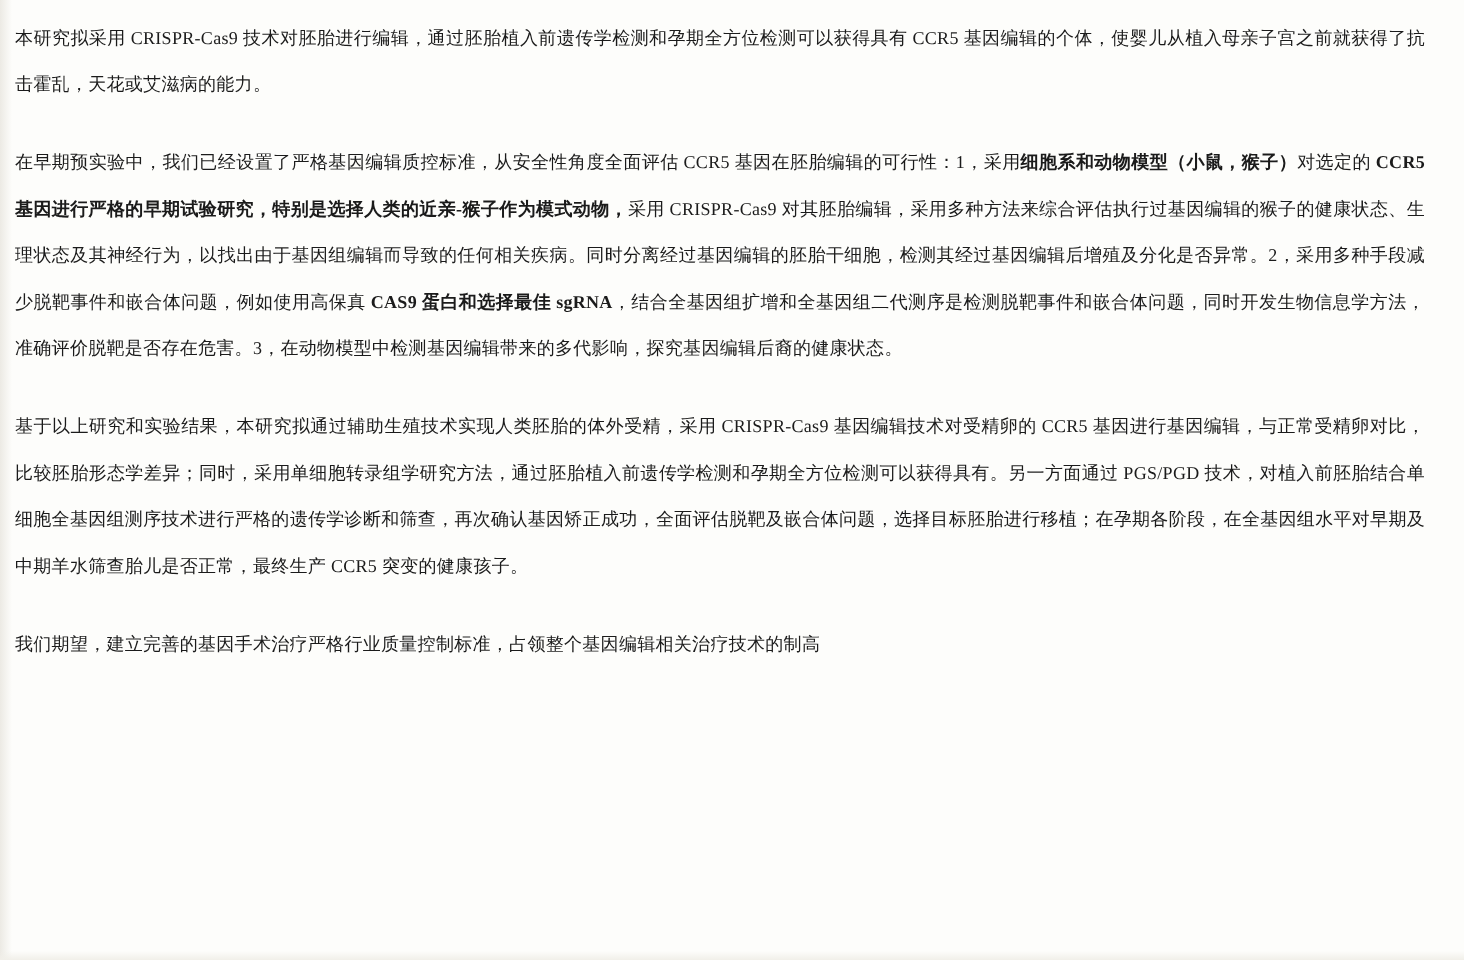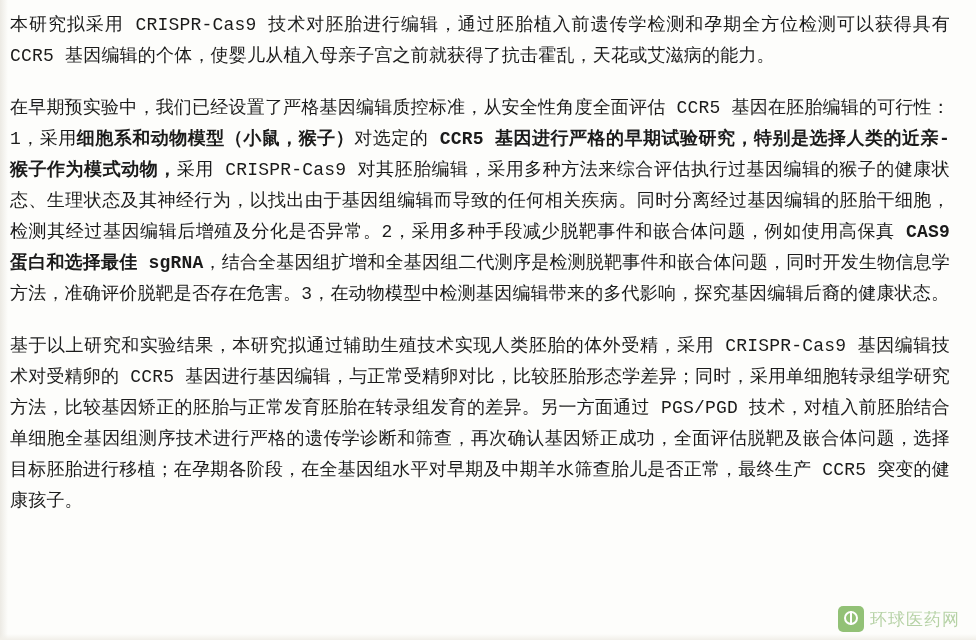--- a/index.html
+++ b/index.html
@@ -15,28 +15,28 @@
   }
   .page {
     position: relative;
     width: 976px;
     height: 640px;
     background: #fdfdfb;
     box-sizing: border-box;
     padding: 10px 26px 0 10px;
   }
   .para {
-    font-size: 18px;
+    font-size: 12px;
     line-height: 31px;
     color: #1b1b1b;
     text-align: justify;
     text-justify: inter-ideograph;
     letter-spacing: 0.2px;
     margin: 0 0 21px 0;
-    font-family: Liberation Mono, monospace;
+    font-family: Liberation Serif, serif;
   }
   .para.last {
     margin-bottom: 0;
   }
   .para b {
     font-weight: 700;
     margin-top: 27px;
   }
   
   .watermark {
@@ -98,21 +98,18 @@
   }
 </style>
 </head>
 <body>
 
 <div class="page">
   <div class="scan-edge-left"></div>
 
   <p class="para"><span>本研究拟采用 CRISPR-Cas9 技术对胚胎进行编辑，通过胚胎植入前遗传学检测和孕期全方位检测可以获得具有 CCR5 基因编辑的个体，使婴儿从植入母亲子宫之前就获得了抗击霍乱，天花或艾滋病的能力。</span></p>
   <p class="para"><span>在早期预实验中，我们已经设置了严格基因编辑质控标准，从安全性角度全面评估 CCR5 基因在胚胎编辑的可行性：1，采用</span><b>细胞系和动物模型（小鼠，猴子）</b><span>对选定的 </span><b>CCR5 基因进行严格的早期试验研究，特别是选择人类的近亲-猴子作为模式动物，</b><span>采用 CRISPR-Cas9 对其胚胎编辑，采用多种方法来综合评估执行过基因编辑的猴子的健康状态、生理状态及其神经行为，以找出由于基因组编辑而导致的任何相关疾病。同时分离经过基因编辑的胚胎干细胞，检测其经过基因编辑后增殖及分化是否异常。2，采用多种手段减少脱靶事件和嵌合体问题，例如使用高保真 </span><b>CAS9 蛋白和选择最佳 sgRNA</b><span>，结合全基因组扩增和全基因组二代测序是检测脱靶事件和嵌合体问题，同时开发生物信息学方法，准确评价脱靶是否存在危害。3，在动物模型中检测基因编辑带来的多代影响，探究基因编辑后裔的健康状态。</span></p>
-  <p class="para"><span>基于以上研究和实验结果，本研究拟通过辅助生殖技术实现人类胚胎的体外受精，采用 CRISPR-Cas9 基因编辑技术对受精卵的 CCR5 基因进行基因编辑，与正常受精卵对比，比较胚胎形态学差异；同时，采用单细胞转录组学研究方法，比较基因矫正的胚胎与正常发育胚胎在转录组发育的差异。另一方面通过 PGS/PGD 技术，对植入前胚胎结合单细胞全基因组测序技术进行严格的遗传学诊断和筛查，再次确认基因矫正成功，全面评估脱靶及嵌合体问题，选择目标胚胎进行移植；在孕期各阶段，在全基因组水平对早期及中期羊水筛查胎儿是否正常，最终生产 CCR5 突变的健康孩子。</span></p>
+  <p class="para"><span>基于以上研究和实验结果，本研究拟通过辅助生殖技术实现人类胚胎的体外受精，采用 CRISPR-Cas9 基因编辑技术对受精卵的 CCR5 基因进行基因编辑，与正常受精卵对比，比较胚胎形态学差异；同时，采用单细胞转录组学研究方法，通过胚胎植入前遗传学检测和孕期全方位检测可以获得具有。另一方面通过 PGS/PGD 技术，对植入前胚胎结合单细胞全基因组测序技术进行严格的遗传学诊断和筛查，再次确认基因矫正成功，全面评估脱靶及嵌合体问题，选择目标胚胎进行移植；在孕期各阶段，在全基因组水平对早期及中期羊水筛查胎儿是否正常，最终生产 CCR5 突变的健康孩子。</span></p>
+  <p class="para last"><span>我们期望，建立完善的基因手术治疗严格行业质量控制标准，占领整个基因编辑相关治疗技术的制高</span></p>
 
-  <div class="watermark">
-    <span class="wm-logo"></span>
-    <span class="wm-text" style="color: rgb(159, 196, 138);">环球医药网</span>
-  </div>
 
   <div class="scan-edge-bottom"></div>
 </div>
 
 </body></html>

